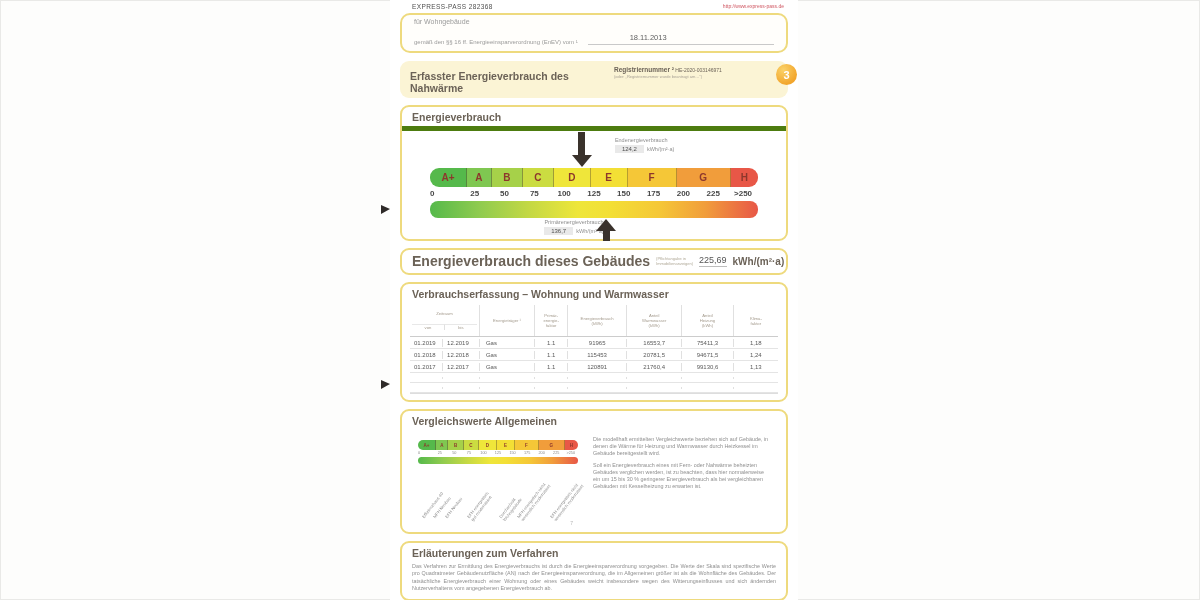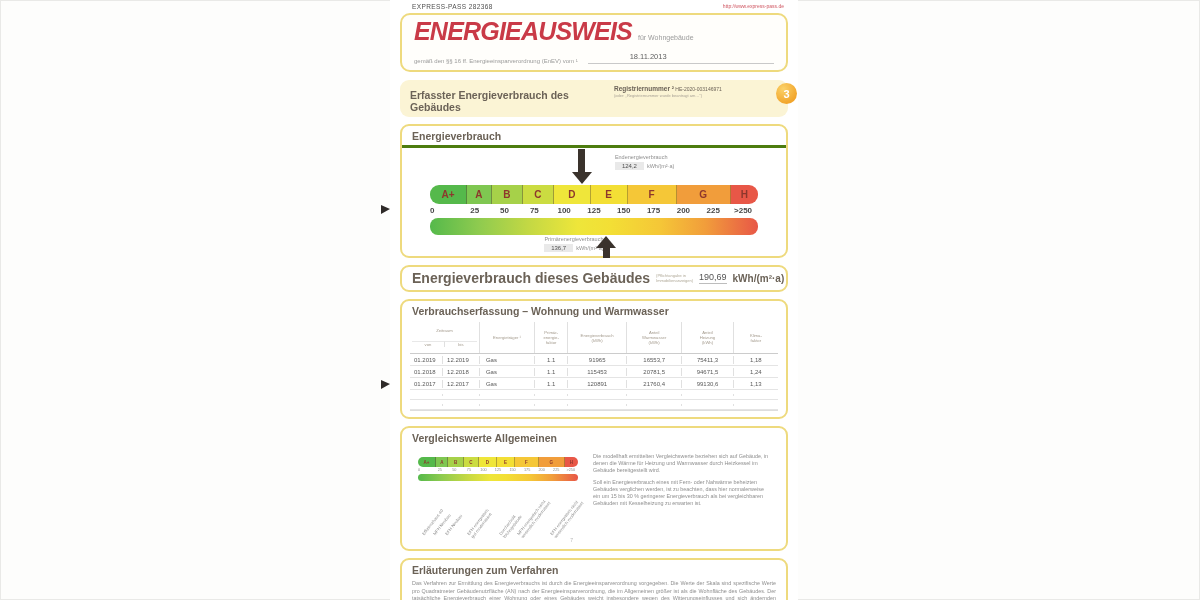--- a/index.html
+++ b/index.html
@@ -31,21 +31,21 @@
   .reg-line { font-size:5px; color:#6b6257; white-space:nowrap; }
   .reg-label { font-size:6.5px; font-weight:bold; color:#6b6257; }
   .reg-note { font-size:4px; color:#a9a296; margin-top:1px; }
   .badge { position:absolute; right:-9px; top:3px; width:21px; height:21px; border-radius:50%;
            background:radial-gradient(circle at 35% 28%, #fbd269, #f2a62d 70%); color:#fff;
            font-size:11px; font-weight:bold; display:flex; align-items:center; justify-content:center; }
 
   
   .ybox { border:2px solid #eeda7e; border-radius:9px; margin-top:7px; background:#fff; }
   .box-title { font-size:10.5px; font-weight:bold; color:#6b6257; padding:4px 10px 3px 10px; }
-  .box-title.rule { border-bottom:3px solid #4d7c0f; }
+  .box-title.rule { border-bottom:5px solid #4d7c0f; }
 
   
   .chart { position:relative; height:108px; margin:0 18px; }
   .band { position:absolute; left:10px; right:10px; top:37px; height:19px; display:flex; border-radius:9px; overflow:hidden; }
   .seg { display:flex; align-items:center; justify-content:center; font-size:10px; font-weight:bold; color:#8d372c; border-right:1px solid rgba(90,60,40,.4); }
   .seg:last-child { border-right:none; }
   .band .seg:nth-child(1){flex:42;background:#55b94b;} .band .seg:nth-child(2){flex:28;background:#7fc751;}
   .band .seg:nth-child(3){flex:35;background:#a6d149;} .band .seg:nth-child(4){flex:35;background:#cbdc41;}
   .band .seg:nth-child(5){flex:42;background:#efe63a;} .band .seg:nth-child(6){flex:42;background:#f3df35;}
   .band .seg:nth-child(7){flex:56;background:#f5c737;} .band .seg:nth-child(8){flex:62;background:#f19d3b;}
@@ -138,31 +138,30 @@
 
 <div class="page">
 
   <div class="doc-header">
     <span class="express">EXPRESS-PASS 282368</span>
     <span class="url">http://www.express-pass.de</span>
   </div>
 
   <div class="title-box">
     <div class="brand-row">
-      <span class="brand">ENERGIEAUSWEIS</span>
       <span class="brand-sub">für Wohngebäude</span>
     </div>
     <div class="law-row">
       <span class="law">gemäß den §§ 16 ff. Energieeinsparverordnung (EnEV) vom ¹</span>
       <span class="date-line"><span class="date">18.11.2013</span></span>
     </div>
   </div>
 
   <div class="section-band">
-    <div class="section-title">Erfasster Energieverbrauch des Gebäudes</div>
+    <div class="section-title">Erfasster Energieverbrauch des Nahwärme</div>
     <div class="reg">
       <div class="reg-line"><span class="reg-label">Registriernummer ²</span> <span>HE-2020-003146971</span></div>
       <div class="reg-note">(oder: „Registriernummer wurde beantragt am…“)</div>
     </div>
     <div class="badge">3</div>
   </div>
 
   <div class="ybox">
     <div class="box-title rule">Energieverbrauch</div>
     <div class="chart">
@@ -214,21 +213,21 @@
           <div class="stem"></div>
       </div>
     </div>
   </div>
 
   <div class="ybox">
     <div class="gebox">
       <span class="gebox-title">Energieverbrauch dieses Gebäudes</span>
       <span class="gebox-note">(Pflichtangabe in
 Immobilienanzeigen)</span>
-      <span class="gline">190,69</span>
+      <span class="gline">225,69</span>
       <span class="gunit">kWh/(m²·a)</span>
     </div>
   </div>
 
   <div class="ybox">
     <div class="box-title">Verbrauchserfassung – Wohnung und Warmwasser</div>
     <div class="vtable">
       <div class="thead">
         <div class="zt">
           <div class="zt-top">Zeitraum</div>

